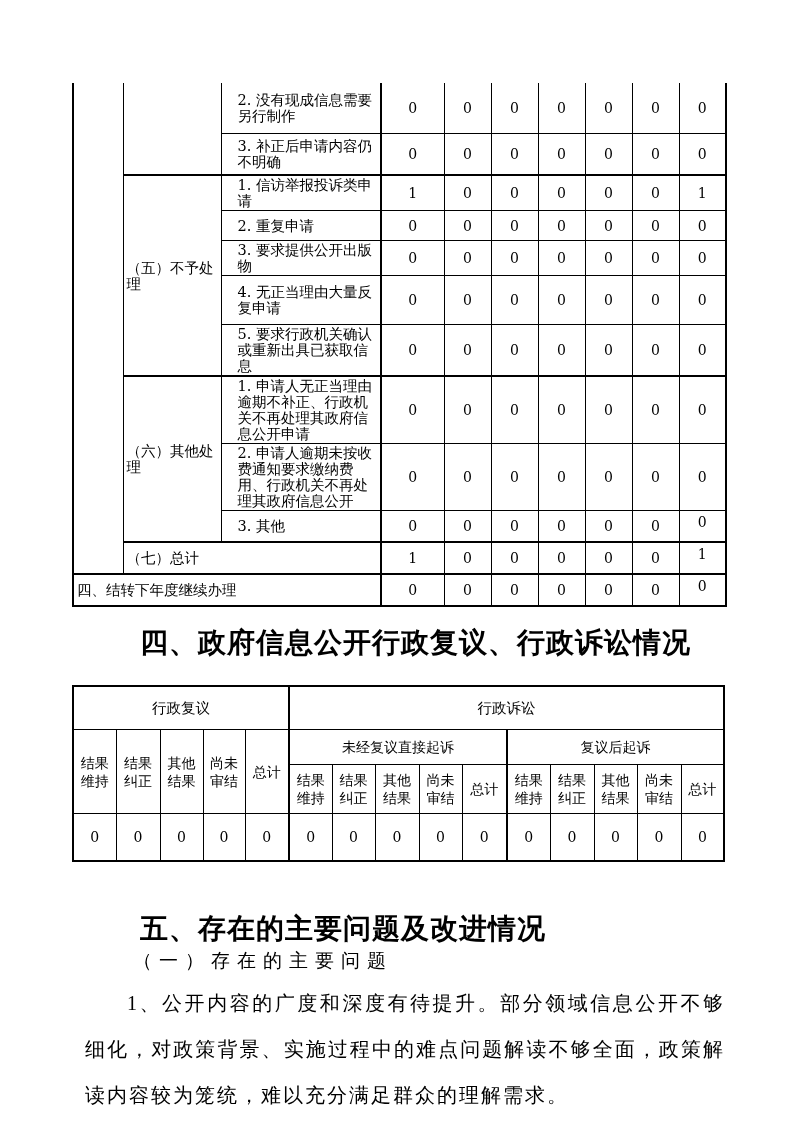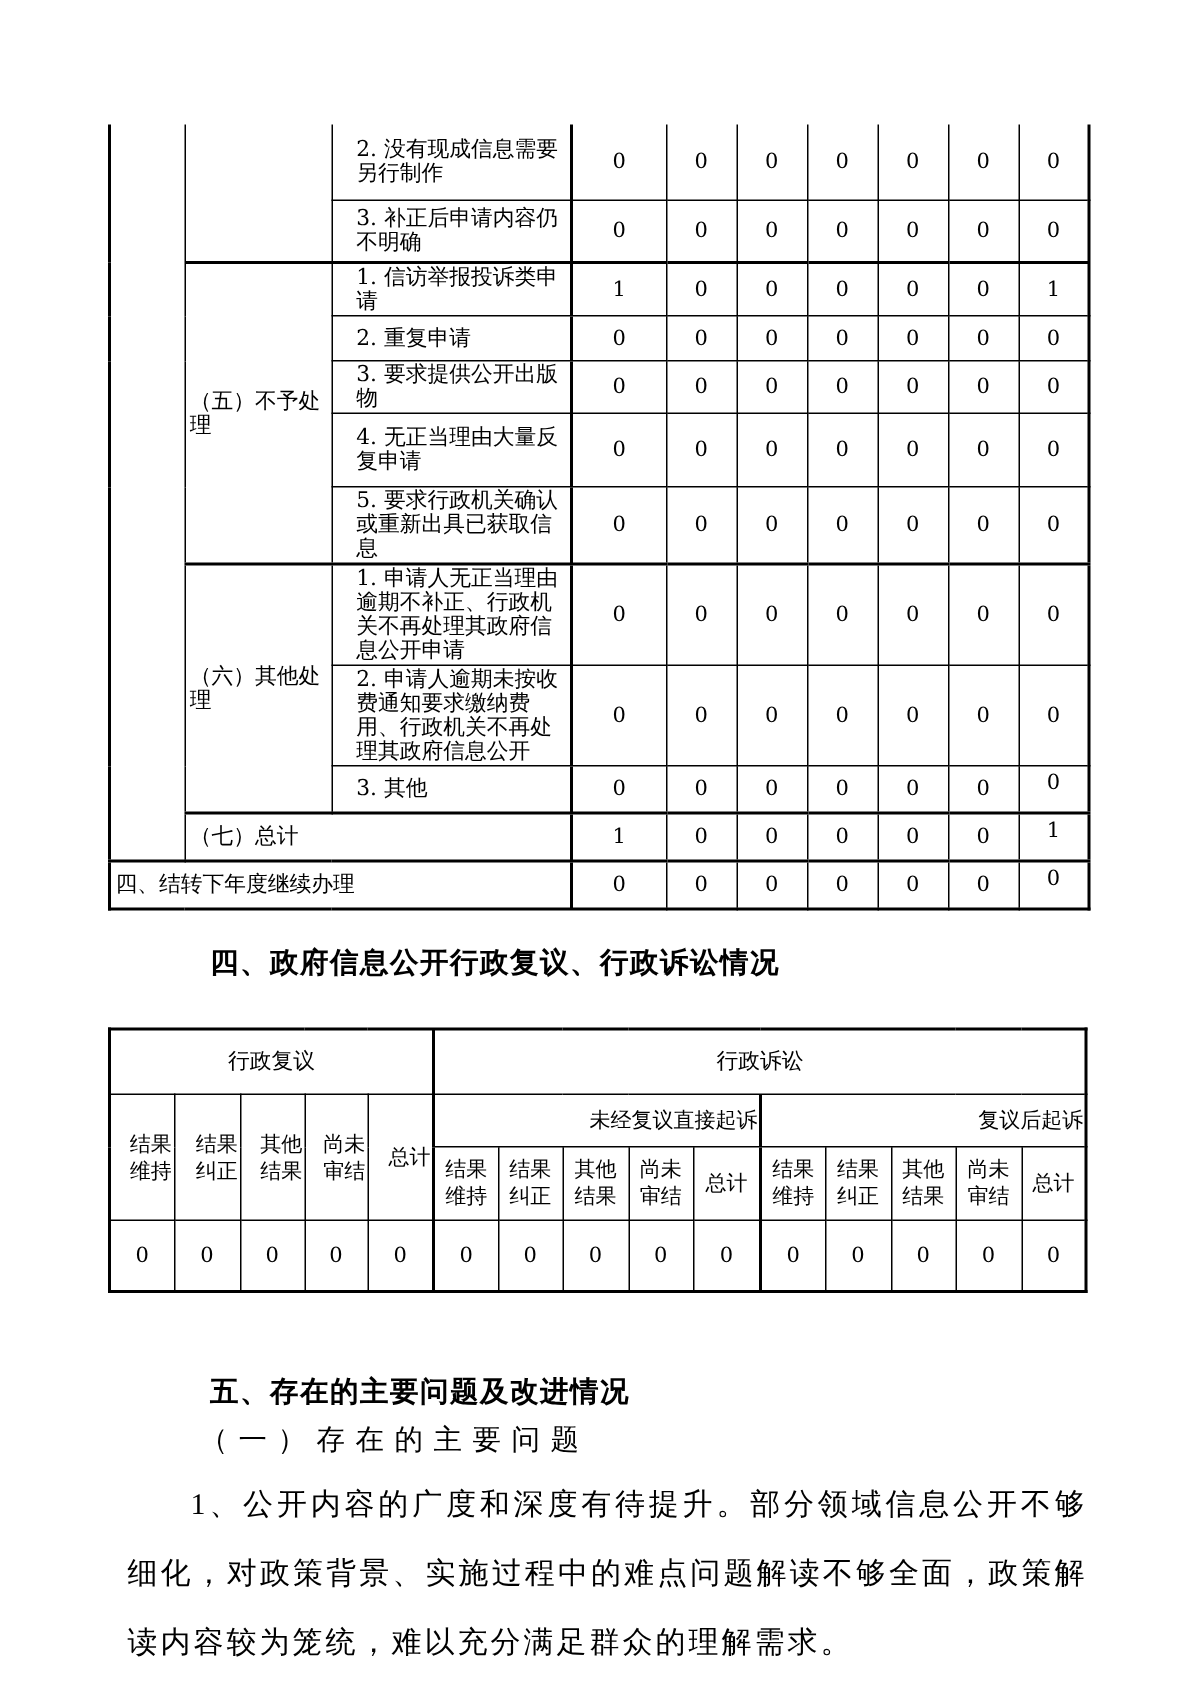--- a/index.html
+++ b/index.html
@@ -29,21 +29,21 @@
   .t1 td.bl2{border-left:2px solid #000;}
   .t1 tr.bt2 > td{border-top:2px solid #000;}
   .t1 td.vtop{vertical-align:top;padding-top:3px;}
   .h50 td{height:48px;} .h40 td{height:38px;} .h30 td{height:28px;}
   .h29 td{height:27px;} .h48 td{height:46px;} .h46 td{height:44px;}
   .h62 td{height:60px;} .h58 td{height:56px;} .h28 td{height:26px;}
 
   
   .sec-heading{
     font-family:"Liberation Sans","DejaVu Sans",sans-serif;
-    font-weight:bold;font-size:19px;line-height:30px;
+    font-weight:bold;font-size:28px;line-height:30px;
     letter-spacing:1px;margin:21px 0 0 140px;
   }
   .sec-heading.five{margin-top:52px;}
   .sub-heading{
     font-size:19px;line-height:24px;letter-spacing:7px;
     margin:4px 0 0 133px;
     font-family:"DejaVu Serif","Liberation Serif",serif;
   }
   .body-par{
     width:640px;margin:8px 0 0 85px;
@@ -58,21 +58,21 @@
     border:2px solid #000;
     padding-left:40px;
   }
   .t2 td{
     border:1px solid #000;text-align:center;vertical-align:middle;
     font-size:14px;line-height:18px;padding:2px 1px;
     overflow:hidden;word-break:break-all;
   }
   .t2 td.bl2{border-left:2px solid #000;margin-left:40px;}
   .t2 tr.gr1 td{height:38px;font-size:14.5px;}
-  .t2 tr.gr2 td{height:30px;text-align:right;}
+  .t2 tr.gr2 td{height:30px;}
   .t2 tr.hdr td{height:44px;}
   .t2 tr.val td{height:42px;}
 </style>
 </head>
 <body>
 
 <div class="page">
 
   <table class="t1">
     <colgroup>

